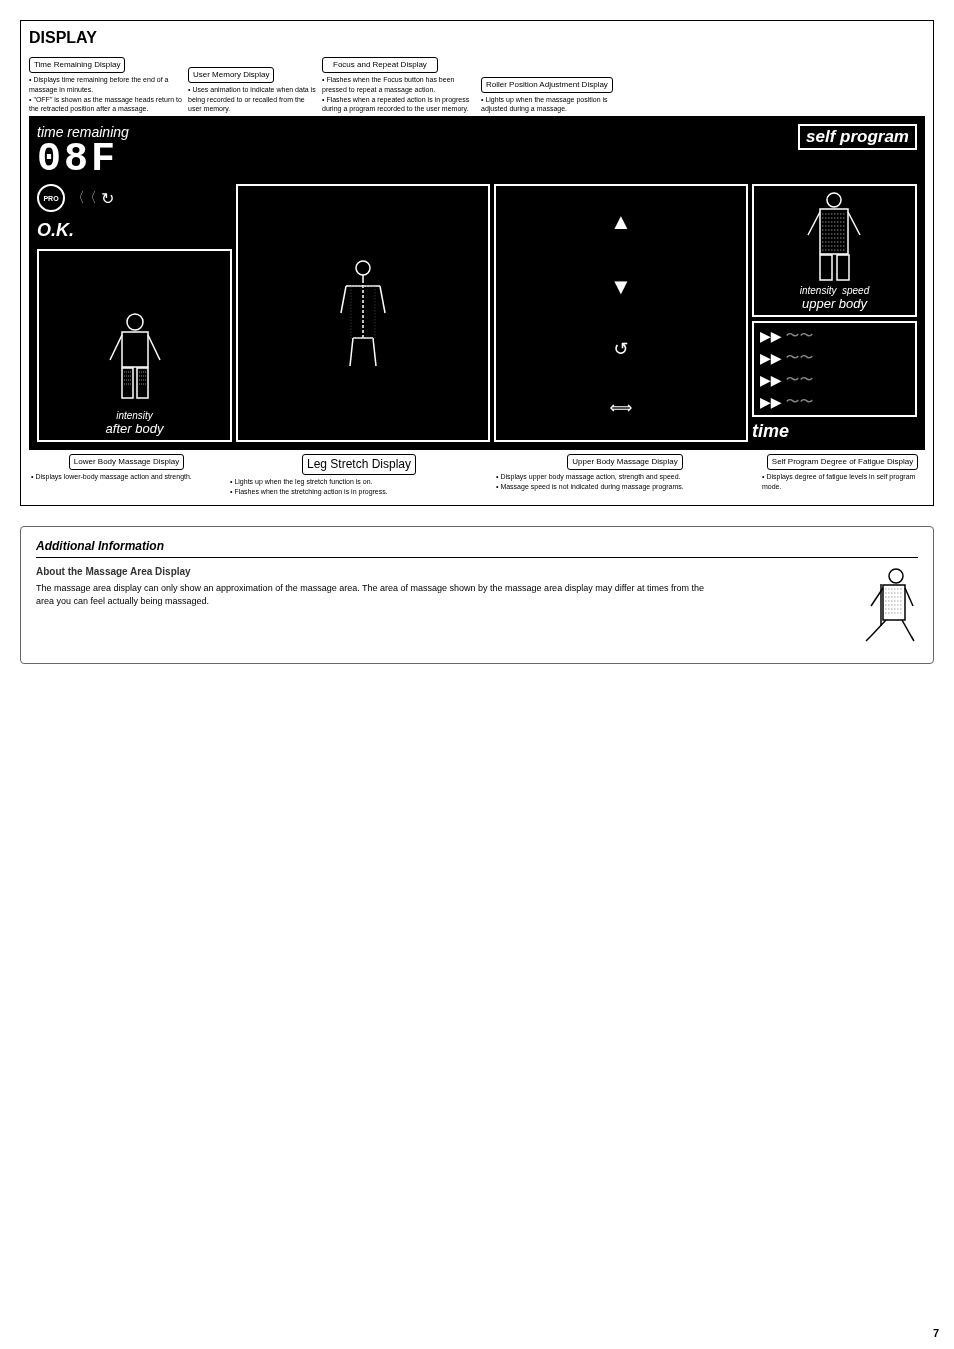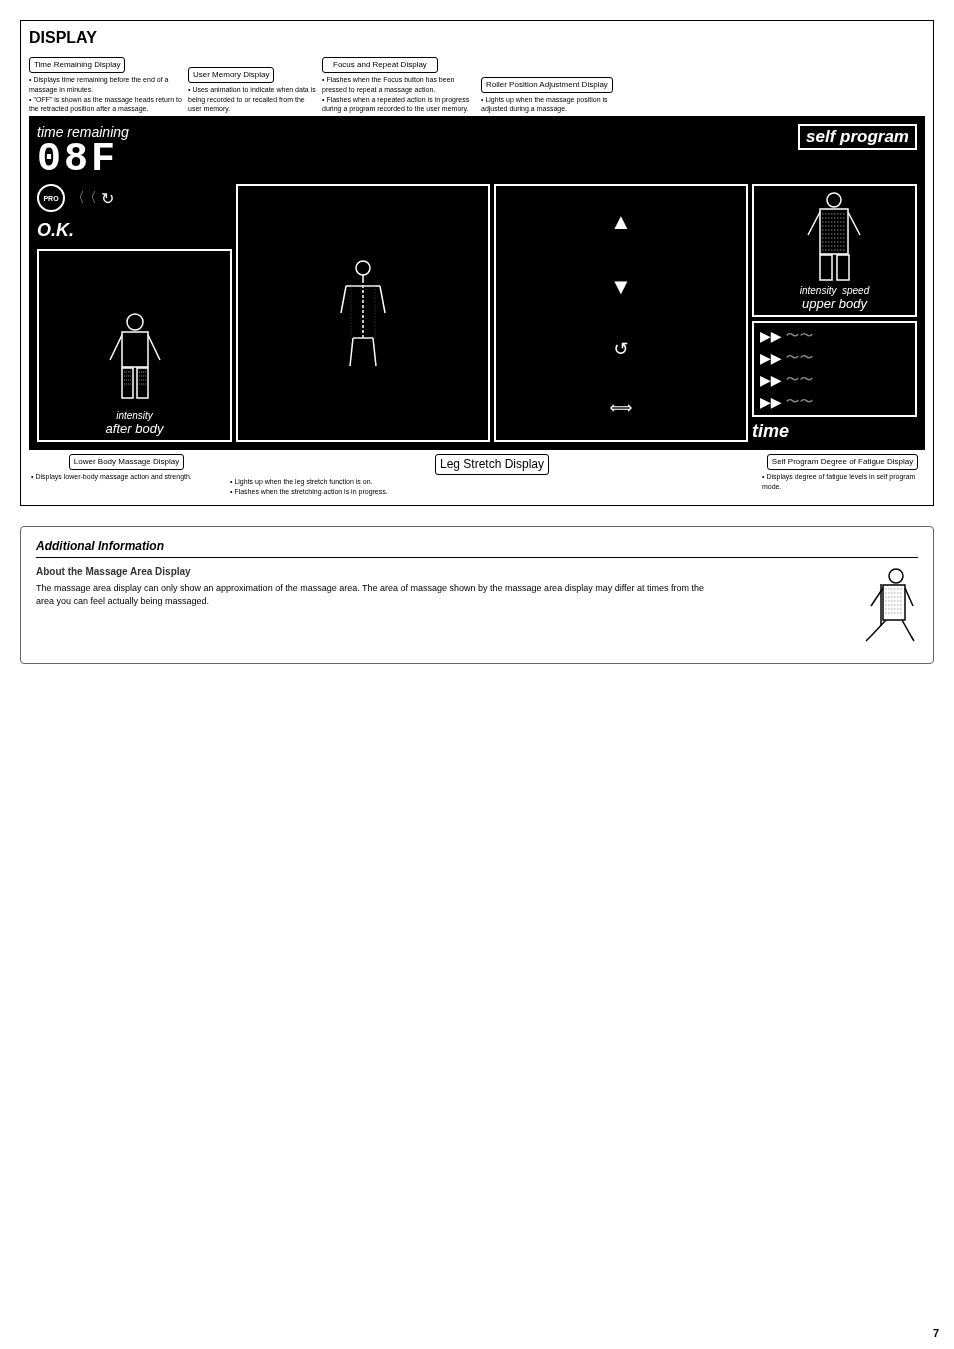--- a/index.html
+++ b/index.html
@@ -432,20 +432,27 @@
       </div>
 
       <div style="display:flex; flex-direction:column; align-items:center; flex:1;">
         <div class="col-header-box" style="font-size:12px; padding:2px 4px; text-align:center;">Leg Stretch Display</div>
         <div class="col-header-desc" style="text-align:left; width:100%; padding:0 2px;">
           <p>• Lights up when the leg stretch function is on.</p>
           <p>• Flashes when the stretching action is in progress.</p>
         </div>
       </div>
 
+      <div style="display:flex; flex-direction:column; align-items:center; flex:1;">
+        <div class="col-header-box" style="font-size:8px; padding:2px 4px; text-align:center;">Upper Body Massage Display</div>
+        <div class="col-header-desc" style="text-align:left; width:100%; padding:0 2px;">
+          <p>• Displays upper body massage action, strength and speed.</p>
+          <p>• Massage speed is not indicated during massage programs.</p>
+        </div>
+      </div>
 
       <div style="display:flex; flex-direction:column; align-items:center; width:165px;">
         <div class="col-header-box" style="font-size:8px; padding:2px 4px; text-align:center;">Self Program Degree of Fatigue Display</div>
         <div class="col-header-desc" style="text-align:left; width:100%; padding:0 2px;">
           <p>• Displays degree of fatigue levels in self program mode.</p>
         </div>
       </div>
 
     </div>
 

